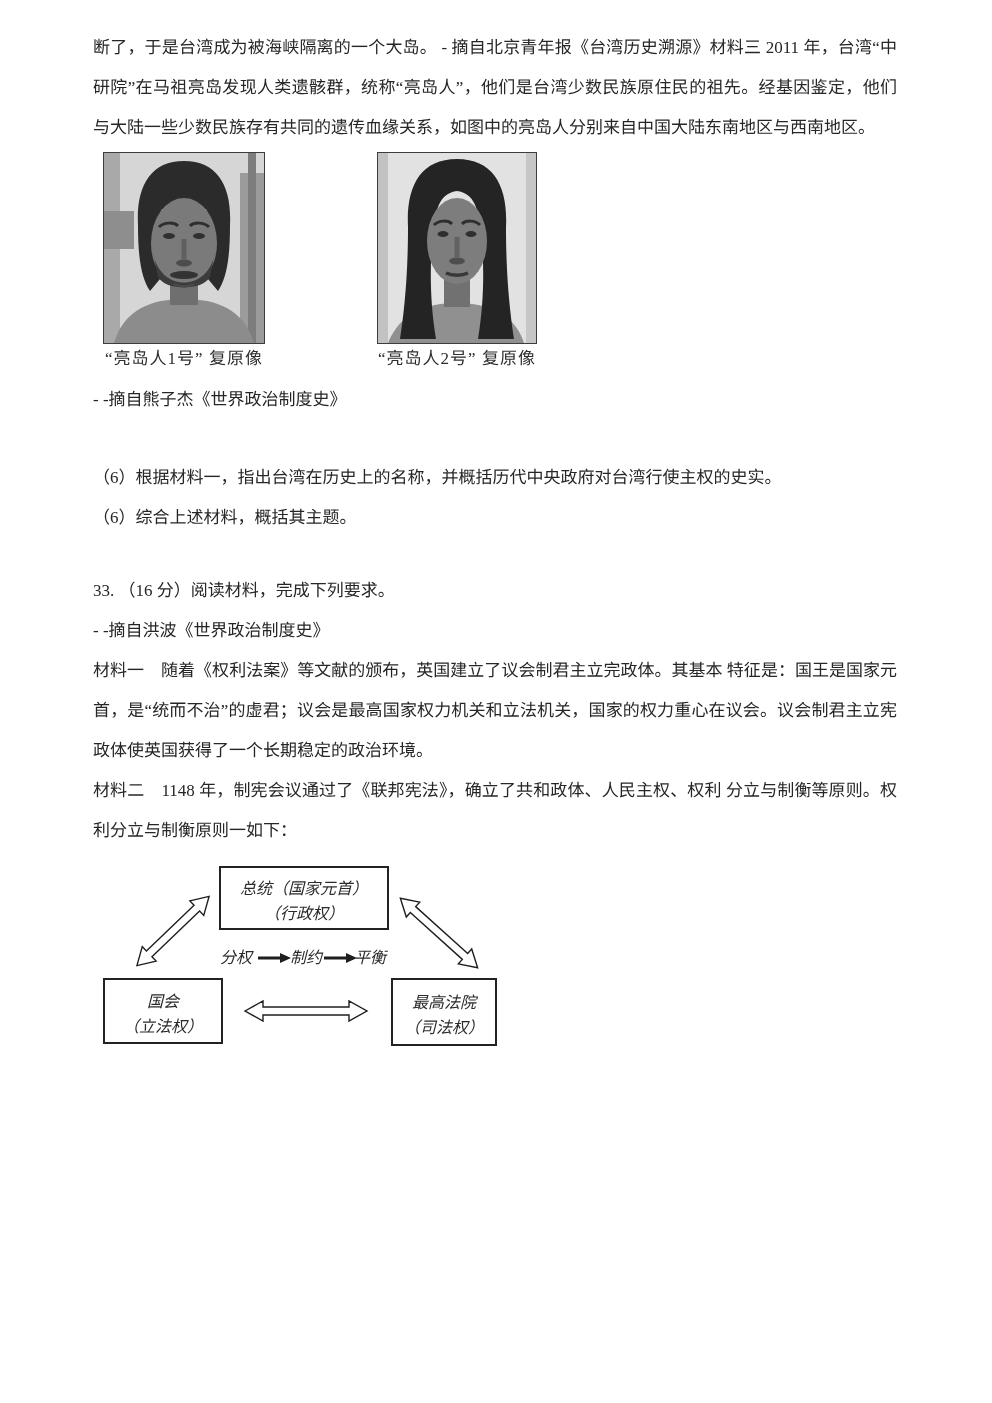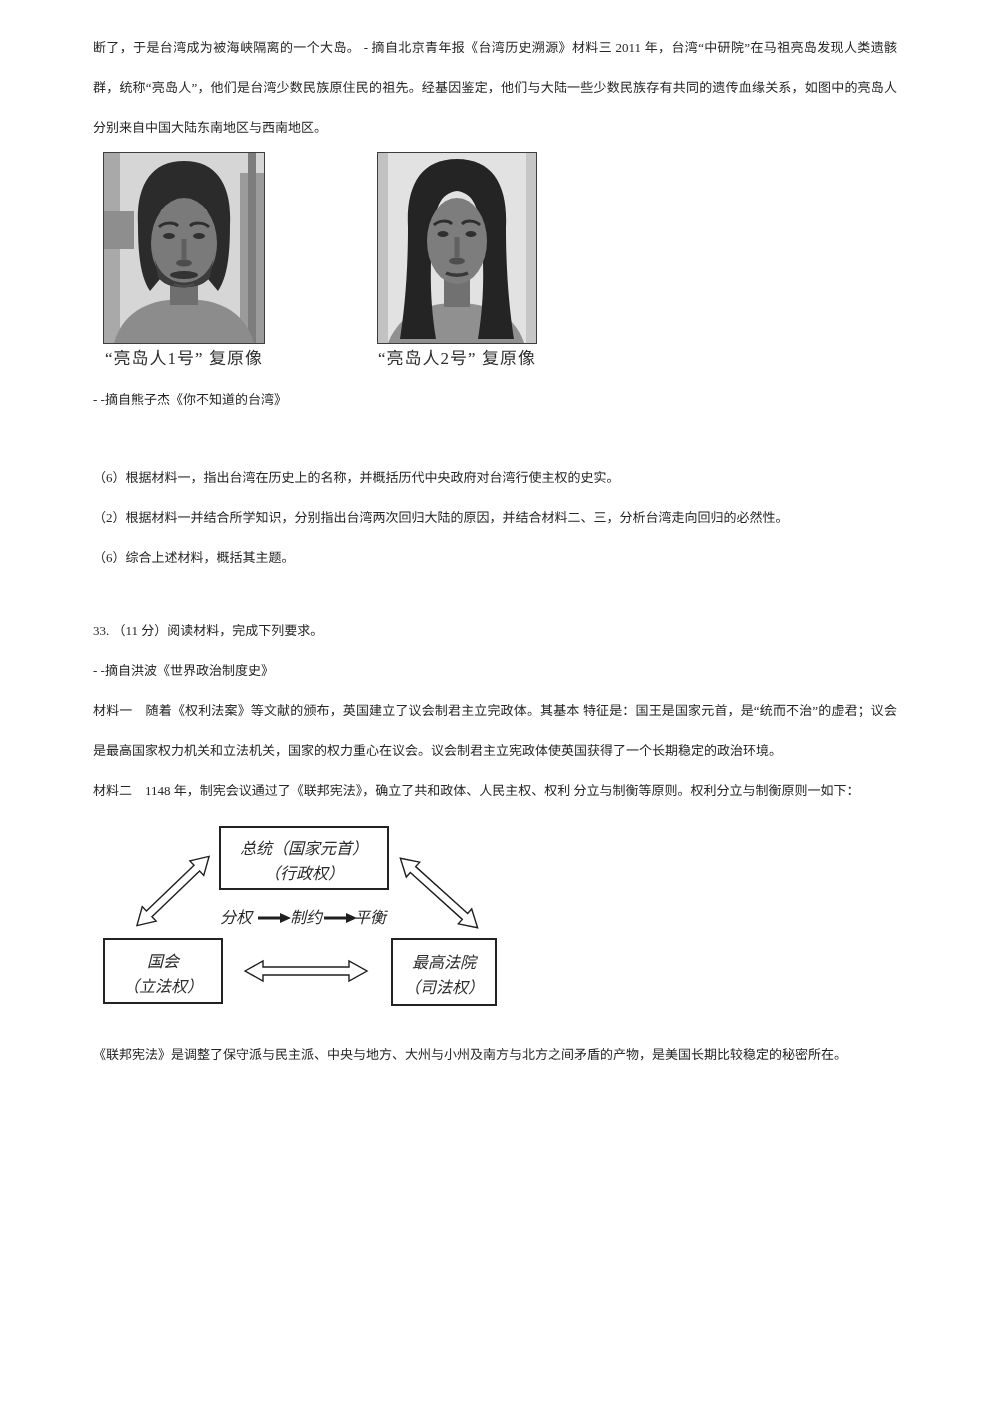--- a/index.html
+++ b/index.html
@@ -13,21 +13,21 @@
     overflow: hidden;
   }
   .content {
     position: absolute;
     left: 93px;
     top: 28px;
     width: 804px;
   }
   p.para {
     margin: 0;
-    font-size: 13px;
+    font-size: 17px;
     line-height: 40px;
     text-align: justify;
     text-justify: inter-ideograph;
   }
   .source { text-align: right; padding-right: 22px; }
   .photos-row { display: flex; align-items: flex-start; margin: 4px 0 8px 0; text-align: right; }
   .figure { display: flex; flex-direction: column; align-items: center; }
   .fig1 { margin-left: 10px; }
   .fig2 { margin-left: 112px; }
   .photo-frame { border: 1px solid #3d3d3d; display: block; }
@@ -91,30 +91,29 @@
           <ellipse cx="65" cy="81" rx="5.5" ry="3" fill="#2f2f2f"></ellipse>
           <ellipse cx="93" cy="81" rx="5.5" ry="3" fill="#2f2f2f"></ellipse>
           <path d="M79,84 L79,104" stroke="#616161" stroke-width="5"></path>
           <ellipse cx="79" cy="108" rx="8" ry="3.5" fill="#4e4e4e"></ellipse>
           <path d="M68,120 C74,123 84,123 90,120" stroke="#383838" stroke-width="3.5" fill="none"></path>
         </svg>
         <div class="caption">“亮岛人2号” 复原像</div>
       </div>
     </div>
 
-    <p class="para source">- -摘自熊子杰《你不知道的台湾》</p>
+    <p class="para source">- -摘自熊子杰《世界政治制度史》</p>
 
     <div class="questions">
       <p class="para">（6）根据材料一，指出台湾在历史上的名称，并概括历代中央政府对台湾行使主权的史实。</p>
-      <p class="para">（2）根据材料一并结合所学知识，分别指出台湾两次回归大陆的原因，并结合材料二、三，分析台湾走向回归的必然性。</p>
       <p class="para">（6）综合上述材料，概括其主题。</p>
     </div>
 
     <div class="q33-block">
-      <p class="para q33-heading">33. （11 分）阅读材料，完成下列要求。</p>
+      <p class="para q33-heading">33. （16 分）阅读材料，完成下列要求。</p>
       <p class="para source">- -摘自洪波《世界政治制度史》</p>
       <p class="para">材料一　随着《权利法案》等文献的颁布，英国建立了议会制君主立完政体。其基本 特征是：国王是国家元首，是“统而不治”的虚君；议会是最高国家权力机关和立法机关，国家的权力重心在议会。议会制君主立宪政体使英国获得了一个长期稳定的政治环境。</p>
       <p class="para">材料二　1148 年，制宪会议通过了《联邦宪法》，确立了共和政体、人民主权、权利 分立与制衡等原则。权利分立与制衡原则一如下：</p>
 
       <div class="diagram">
         <svg width="400" height="200" viewBox="0 0 400 200">
 
           <g transform="translate(73,70) rotate(-43.8)">
             <polygon class="hollow-arrow" points="-50,0 -33,-10 -33,-4 33,-4 33,-10 50,0 33,10 33,4 -33,4 -33,10"></polygon>
           </g>
@@ -138,17 +137,16 @@
           <rect class="dg-box" x="4" y="118" width="118" height="64"></rect>
           <text class="dg-text" x="63" y="146" font-size="16" text-anchor="middle">国会</text>
           <text class="dg-text" x="63" y="171" font-size="16" text-anchor="middle">（立法权）</text>
 
           <rect class="dg-box" x="292" y="118" width="104" height="66"></rect>
           <text class="dg-text" x="344" y="147" font-size="16" text-anchor="middle">最高法院</text>
           <text class="dg-text" x="344" y="172" font-size="16" text-anchor="middle">（司法权）</text>
         </svg>
       </div>
 
-      <p class="para">《联邦宪法》是调整了保守派与民主派、中央与地方、大州与小州及南方与北方之间矛盾的产物，是美国长期比较稳定的秘密所在。</p>
     </div>
 
   </div>
 </div>
 
 </body></html>

